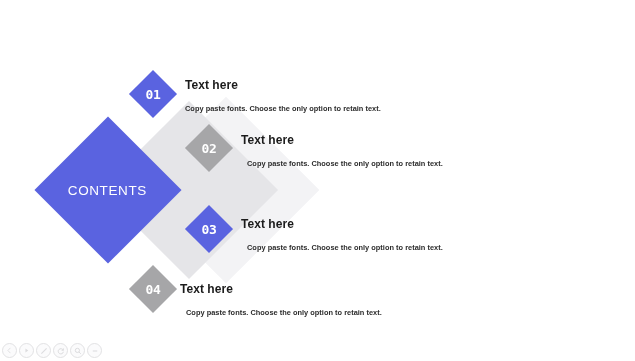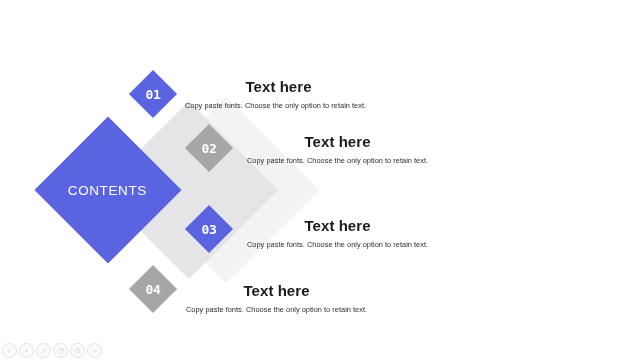--- a/index.html
+++ b/index.html
@@ -58,33 +58,33 @@
     color:#ffffff;
     font-weight:700;
     font-size:13px;
     letter-spacing:-.4px;
     font-family:"DejaVu Sans Mono","Liberation Mono",monospace;
   }
 
   
   .step-text{position:absolute;}
   .step-title{
-    font-size:15px;
+    font-size:12px;
     font-weight:700;
     color:#1b1b1b;
     margin:0 0 4px 0;
     letter-spacing:.05px;
-    text-align:center;
   }
   .step-body{
     font-size:7.4px;
     color:#2c2c2c;
-    margin:6px;
+    margin:12px;
     white-space:nowrap;
     letter-spacing:.02px;
+    font-weight:bold;
   }
 
   
   #step-1 .step-diamond{left:136px;top:77px;}
   #step-1 .step-text  {left:185px;top:78px;}
   #step-1 .step-body  {margin-left:0px;}
 
   #step-2 .step-diamond{left:192px;top:131px;}
   #step-2 .step-text  {left:241px;top:133px;}
   #step-2 .step-body  {margin-left:6px;}

